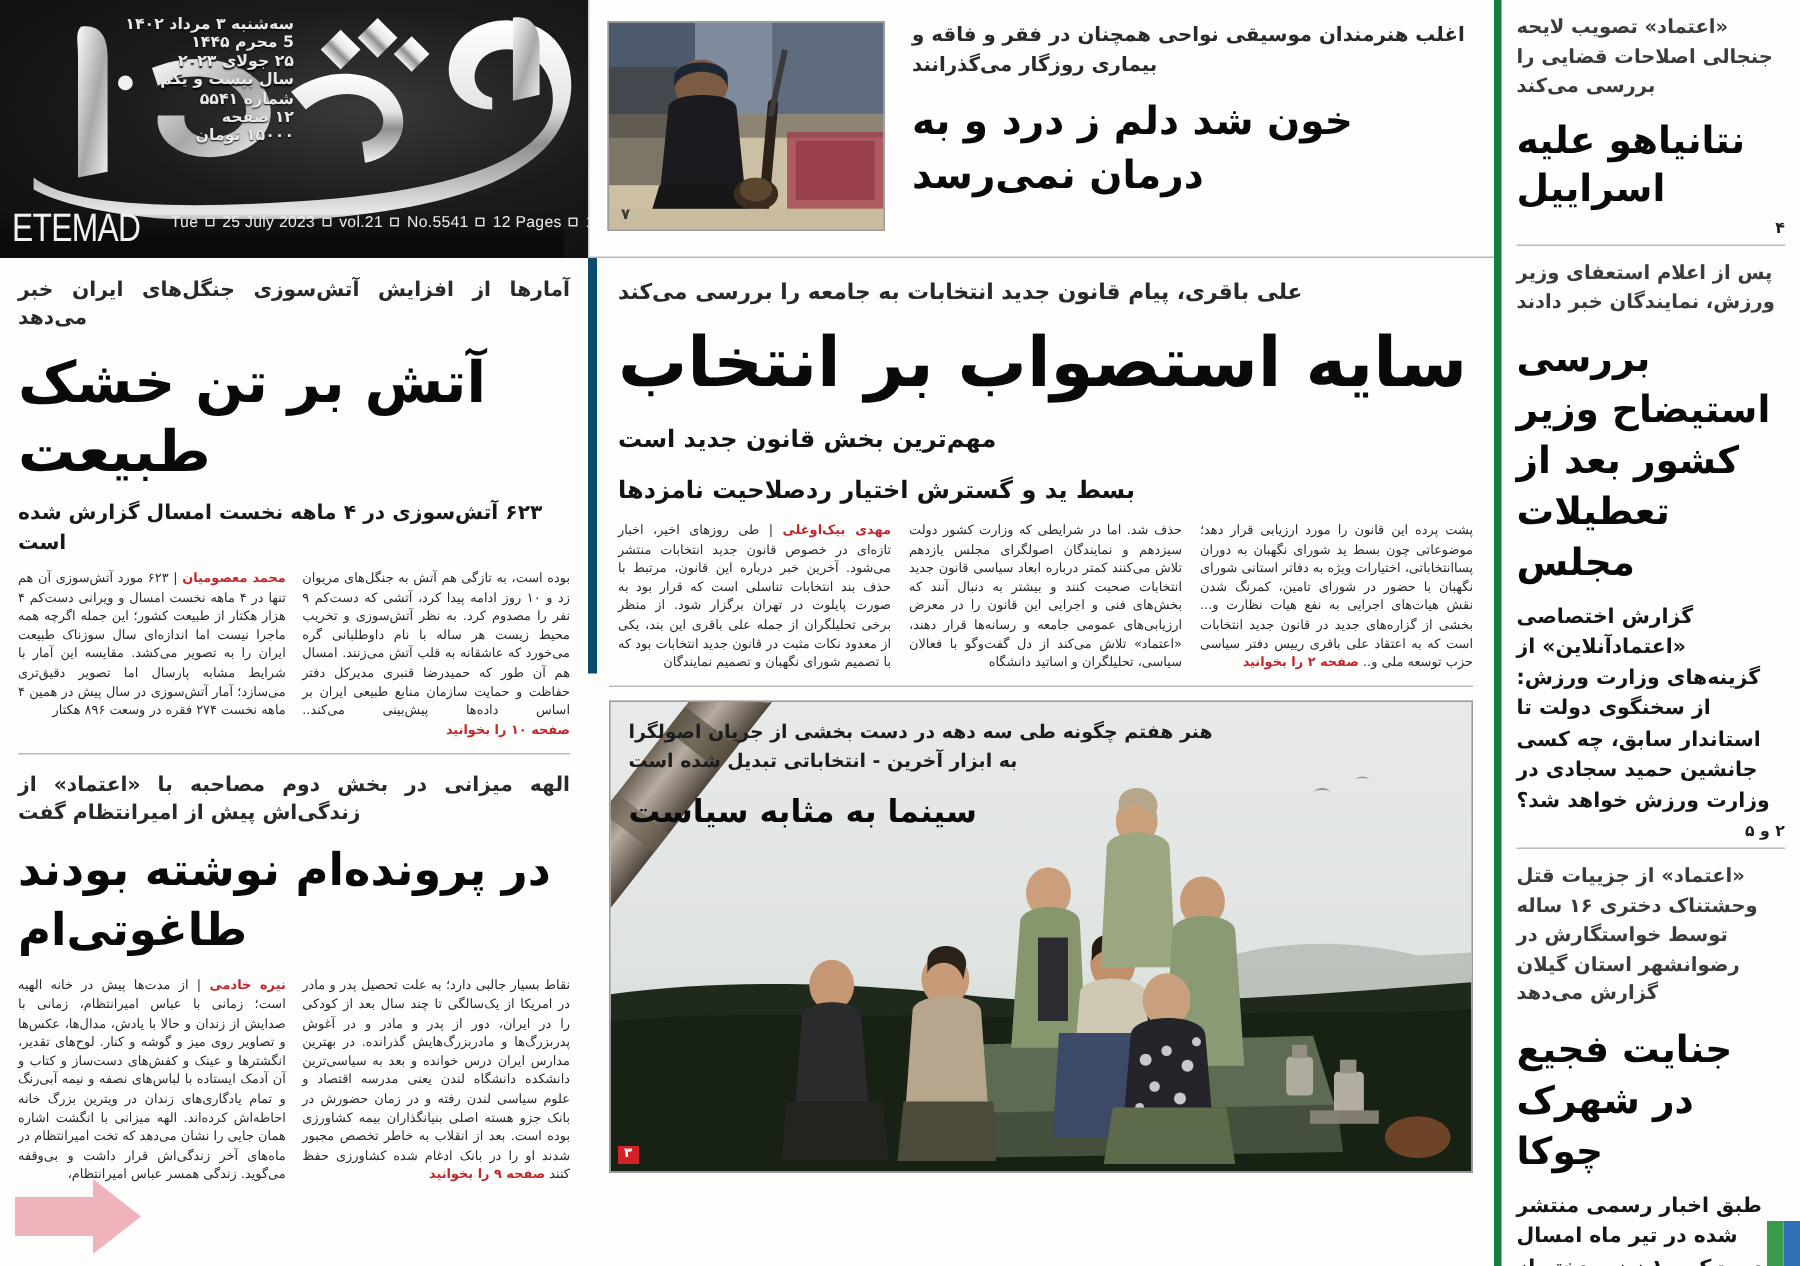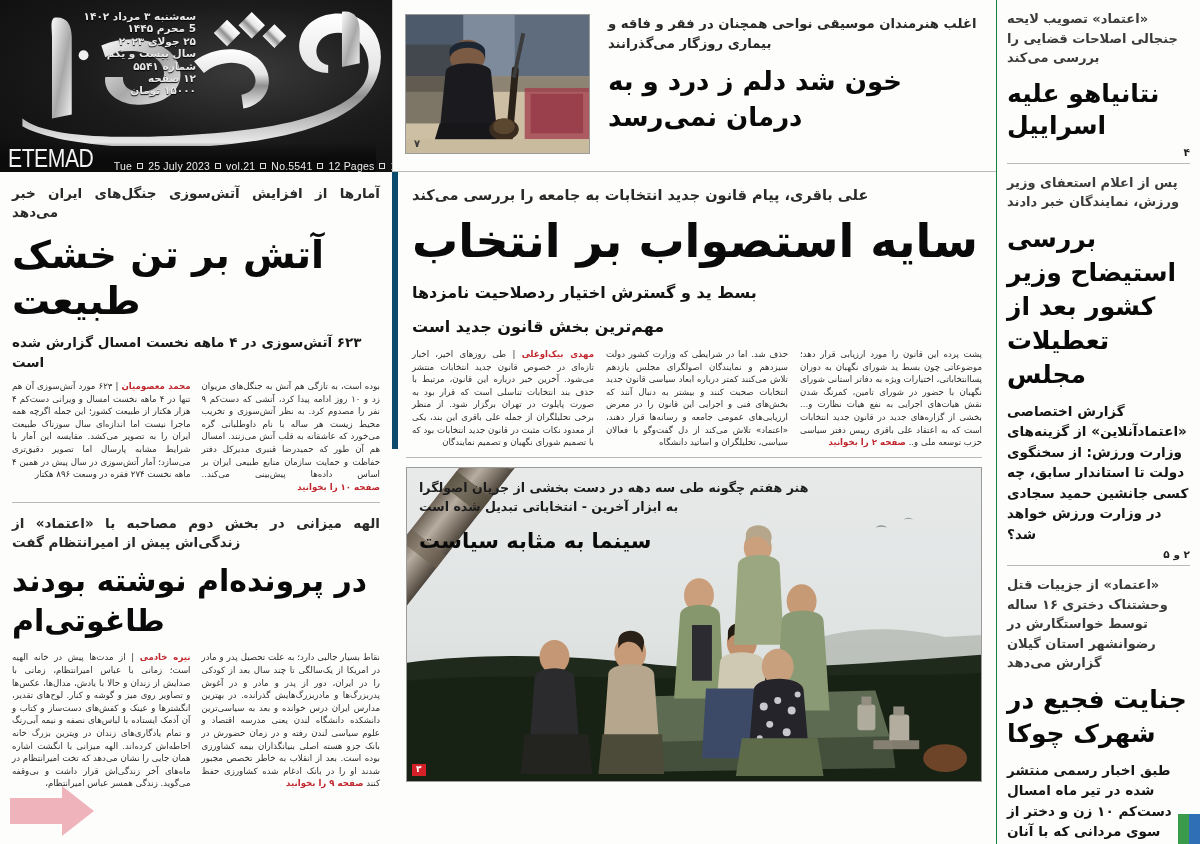--- a/index.html
+++ b/index.html
@@ -13,21 +13,21 @@
   .page {
     position: relative;
     width: 1200px; height: 844px;
     background: #fdfdfc;
   }
 
   
   .col-left   { position: absolute; left: 0;    top: 0; width: 392px; height: 844px; }
   .col-center { position: absolute; left: 392px; top: 0; width: 604px; height: 844px; }
   .col-right  { position: absolute; left: 996px; top: 0; width: 204px; height: 844px;
-                border-left: 1px solid #15803d; }
+                border-left: 5px solid #15803d; }
 
   
   .masthead {
     position: relative;
     width: 392px; height: 172px;
     background: #0f766e;
     overflow: hidden;
   }
   .masthead::before {
     content: "";
@@ -56,21 +56,21 @@
     text-shadow: 0 1px 1px #000;
   }
   .date-stack div { white-space: nowrap; }
 
   .masthead-bottom {
     position: absolute;
     z-index: 7;
     left: 0; right: 16px; bottom: 0;
     height: 30px;
     display: flex;
-    align-items: flex-end;
+    align-items: flex-start;
     direction: ltr;
     padding: 0 6px 0 8px;
     gap: 7px;
     background: linear-gradient(to bottom, rgba(10,10,10,0) 0%, #0b0b0b 55%);
   }
   .etemad-wordmark {
     font-family: "Liberation Sans", sans-serif;
     font-size: 23px;
     font-weight: 400;
     color: #f2f2f2;
@@ -387,22 +387,22 @@
           <rect x="112" y="18" width="4" height="46" fill="#3c3c3c" transform="rotate(12 114 40)"></rect>
           <rect x="0" y="126" width="185" height="14" fill="#c9bb9e"></rect>
         </svg>
         <div class="pagenum-plain">۷</div>
       </div>
     </div>
 
     <div class="c-main">
       <div class="kicker">علی باقری، پیام قانون جدید انتخابات به جامعه را بررسی می‌کند</div>
       <div class="headline">سایه استصواب بر انتخاب</div>
+      <div class="subhead">مهم‌ترین بخش قانون جدید است</div>
       <div class="subhead">بسط ید و گسترش اختیار ردصلاحیت نامزدها</div>
-      <div class="subhead">مهم‌ترین بخش قانون جدید است</div>
       <div class="three-cols">
         <div class="body-col">
           <span class="byline">مهدی بیک‌اوغلی</span>
           <span> | </span>
           <span>طی روزهای اخیر، اخبار تازه‌ای در خصوص قانون جدید انتخابات منتشر می‌شود. آخرین خبر درباره این قانون، مرتبط با حذف بند انتخابات تناسلی است که قرار بود به صورت پایلوت در تهران برگزار شود. از منظر برخی تحلیلگران از جمله علی باقری این بند، یکی از معدود نکات مثبت در قانون جدید انتخابات بود که با تصمیم شورای نگهبان و تصمیم نمایندگان</span>
         </div>
         <div class="body-col">
           <span>حذف شد. اما در شرایطی که وزارت کشور دولت سیزدهم و نمایندگان اصولگرای مجلس یازدهم تلاش می‌کنند کمتر درباره ابعاد سیاسی قانون جدید انتخابات صحبت کنند و بیشتر به دنبال آنند که بخش‌های فنی و اجرایی این قانون را در معرض ارزیابی‌های عمومی جامعه و رسانه‌ها قرار دهند، «اعتماد» تلاش می‌کند از دل گفت‌وگو با فعالان سیاسی، تحلیلگران و اساتید دانشگاه</span>
         </div>
         <div class="body-col">

